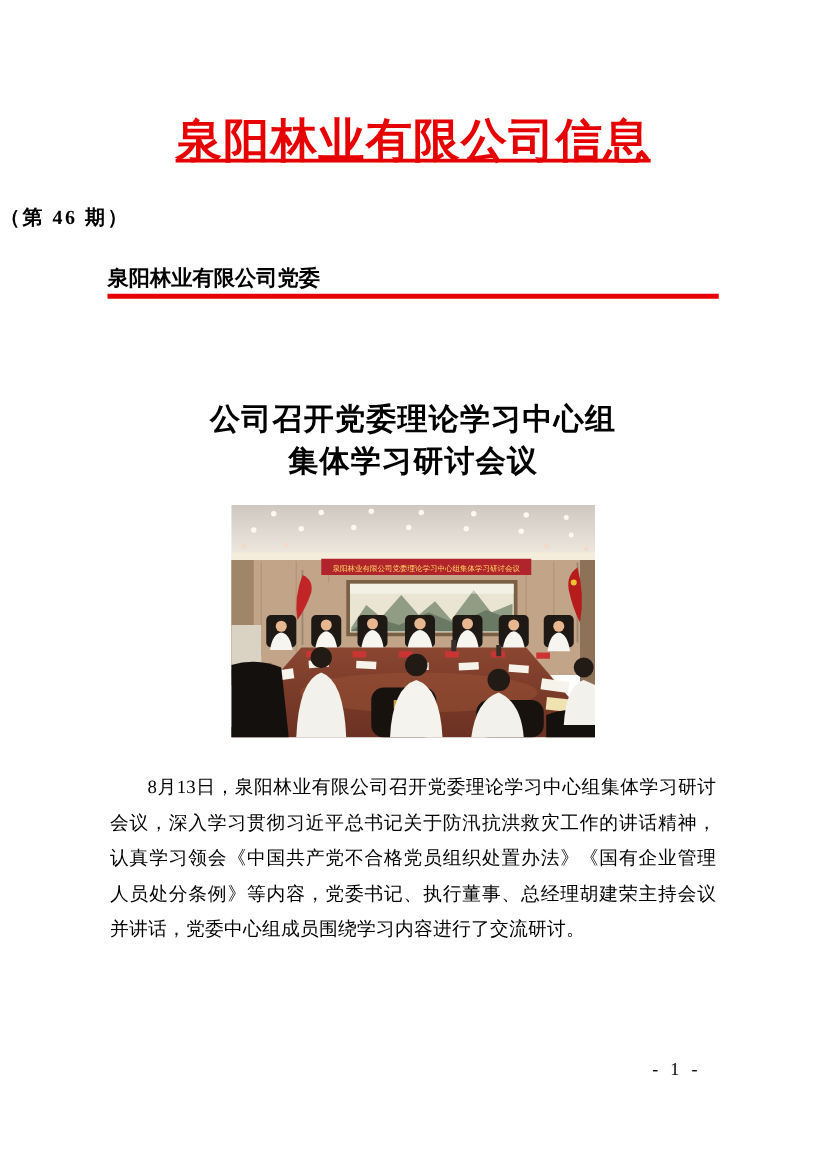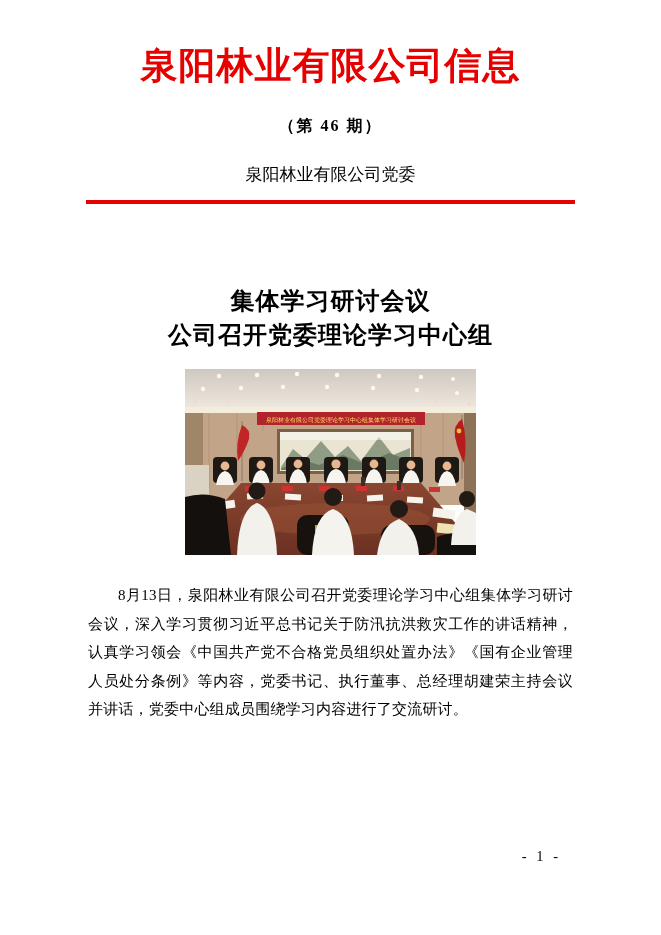--- a/index.html
+++ b/index.html
@@ -9,44 +9,44 @@
     background: #ffffff;
     font-family: "Liberation Serif", "DejaVu Serif", serif;
     color: #000;
     position: relative;
     overflow: hidden;
   }
   .page { width: 661px; height: 935px; position: relative; }
 
   .masthead-title {
     margin: 0 40px;
-    padding-top: 44px;
+    padding-top: 92px;
     text-align: center;
     color: var(--accent, #e60000);
     font-size: 37px;
     font-weight: bold;
     letter-spacing: 1px;
     line-height: 1.2;
+    text-decoration: underline;
   }
   .issue-line {
     margin-top: 28px;
-    text-align: center;
     font-size: 16px;
     font-weight: bold;
     letter-spacing: 2px;
   }
   .pub-row {
     margin: 26px 86px 0 86px;
     display: flex;
-    justify-content: center;
+    justify-content: flex-start;
     align-items: flex-end;
     font-size: 17px;
-    font-weight: normal;
+    font-weight: bold;
     border-bottom: 4px solid var(--accent, #e60000);
-    padding-bottom: 14px;
+    padding-bottom: 1px;
   }
   .article-title {
     margin-top: 80px;
     text-align: center;
     font-family: "Liberation Sans", "DejaVu Sans", sans-serif;
     font-weight: bold;
     font-size: 24px;
     line-height: 34px;
     letter-spacing: 1px;
   }
@@ -79,22 +79,22 @@
 
   <div class="masthead-title">泉阳林业有限公司信息</div>
 
   <div class="issue-line">（第 46 期）</div>
 
   <div class="pub-row">
     <span>泉阳林业有限公司党委</span>
   </div>
 
   <div class="article-title">
+    <div>公司召开党委理论学习中心组</div>
     <div>集体学习研讨会议</div>
-    <div>公司召开党委理论学习中心组</div>
   </div>
 
   <div class="photo-wrap">
     <svg viewBox="0 0 291 186" width="291" height="186" xmlns="http://www.w3.org/2000/svg">
       <defs>
         <linearGradient id="ceil" x1="0" y1="0" x2="0" y2="1">
           <stop offset="0" stop-color="#cfc8c0"></stop>
           <stop offset="1" stop-color="#f1ebe2"></stop>
         </linearGradient>
         <linearGradient id="tabletop" x1="0" y1="0" x2="0" y2="1">

